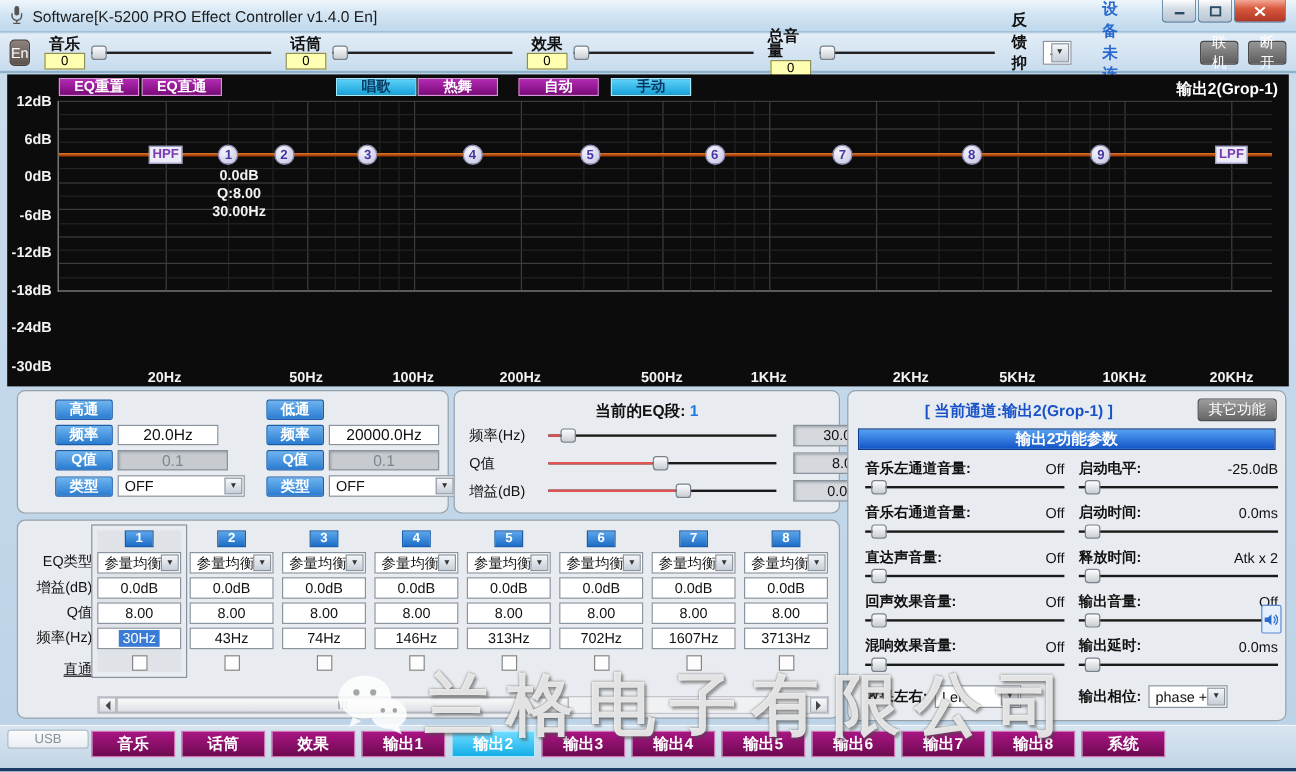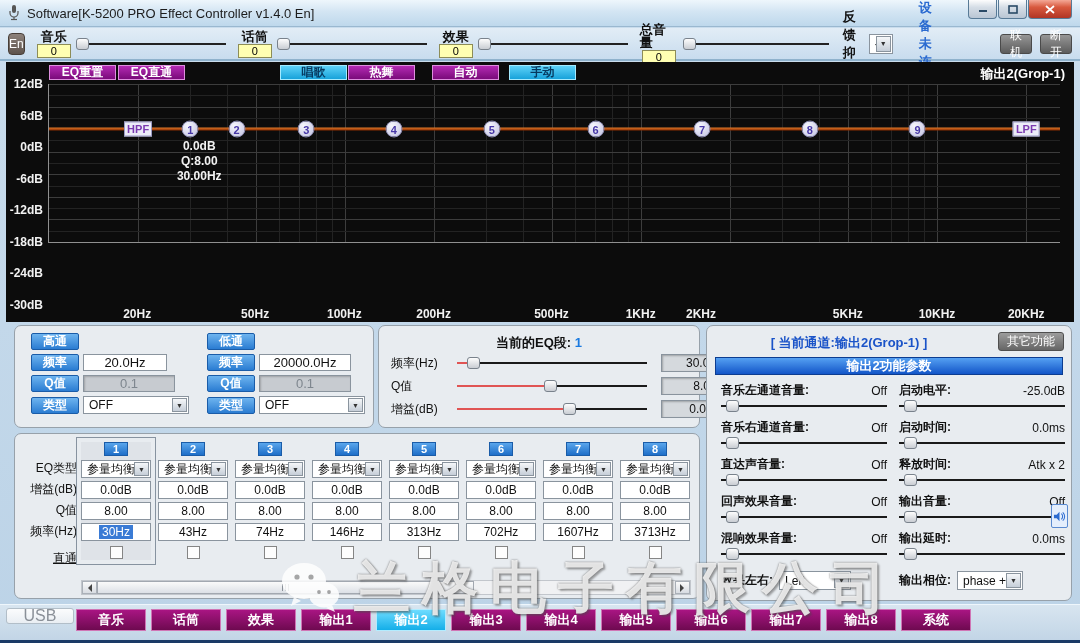--- a/index.html
+++ b/index.html
@@ -57,21 +57,21 @@
   .ylab{position:absolute;left:0;width:37px;text-align:right;color:#f2f2f2;font-weight:bold;font-size:12px;}
   .xlab{position:absolute;top:245px;color:#f2f2f2;font-weight:bold;font-size:12px;transform:translateX(-50%);}
   .eq-btn{position:absolute;top:3px;width:67px;height:15px;font-size:12px;font-weight:bold;
     display:flex;align-items:center;justify-content:center;color:#fff;
     background:linear-gradient(#b32ab3,#7a0a7a);border:1px solid #de8ede;cursor:pointer;}
   .eq-btn.cyan{background:linear-gradient(#5ed2f8,#17a2da);border:1px solid #a4eaff;color:#06395f;}
   .chan-label{position:absolute;right:9px;top:3px;color:#fff;font-weight:bold;font-size:13px;}
   
   .panel{position:absolute;background:#e8ecf0;border:1px solid #97a1aa;border-radius:7px;}
   .blbl{background:linear-gradient(#6eb4ef,#2a7cd2);color:#fff;font-size:12px;font-weight:bold;
-    display:flex;align-items:center;justify-content:center;border:1px solid #1a5ca8;border-radius:2px;}
+    display:flex;align-items:center;justify-content:center;border:1px solid #1a5ca8;border-radius:2px;margin-left:15px;}
   .field{background:#fff;border:1px solid #8a949e;font-size:13px;display:flex;align-items:center;justify-content:center;color:#111;}
   .field.gray{background:#c7cbd0;color:#7e868e;box-shadow:inset 1px 1px 2px rgba(0,0,0,.2);}
   .dd{background:#fff;border:1px solid #8a949e;font-size:12px;display:flex;align-items:center;position:relative;padding-left:5px;color:#111;}
   .dd .arrow{position:absolute;right:1px;top:1px;bottom:1px;width:15px;
     background:linear-gradient(#f5f7f9,#c6ced8);border:1px solid #8a949e;
     display:flex;align-items:center;justify-content:center;font-size:7px;color:#333;}
   .fgrow{display:flex;align-items:center;margin-bottom:4px;}
   .fgrow .blbl{width:48px;height:17px;margin-right:4px;}
   
   .ce-title{position:absolute;top:8px;left:0;right:0;text-align:center;font-size:13px;font-weight:bold;color:#111;}
@@ -120,21 +120,21 @@
   .tri-l{width:0;height:0;border:4px solid transparent;border-right-color:#444;margin-left:-3px;}
   .tri-r{width:0;height:0;border:4px solid transparent;border-left-color:#444;margin-right:-3px;}
   .hthumb{height:13px;width:62%;background:linear-gradient(#fafafa,#dce0e6);border:1px solid #a2a8b0;
     display:flex;align-items:center;justify-content:center;gap:2px;}
   .hthumb i{display:block;width:1px;height:7px;background:#8a9098;}
   .hspacer{flex:1;}
   
   .bottombar{position:absolute;left:0;top:604px;width:1080px;height:36px;
     background:linear-gradient(#d8e5f0,#c2d5e6);border-top:1px solid #eef6fc;}
   .usb{position:absolute;left:6px;top:3px;width:68px;height:16px;background:linear-gradient(#fbfcfd,#e9eef3);
-    border:1px solid #b2bec8;border-radius:3px;color:#8a9098;font-size:16px;display:flex;align-items:center;justify-content:center;}
+    border:1px solid #b2bec8;border-radius:3px;color:#8a9098;font-size:11px;display:flex;align-items:center;justify-content:center;}
   .chans{position:absolute;left:76px;top:4px;display:flex;gap:5px;}
   .chan-btn{width:70px;height:22px;background:linear-gradient(#a91583,#6e0a50);border:1px solid #d075b5;
     color:#fff;font-size:13px;font-weight:bold;display:flex;align-items:center;justify-content:center;cursor:pointer;}
   .chan-btn.active{background:linear-gradient(#6edcff,#14aee8);border:1px solid #b2ecff;}
   .win-bottom{position:absolute;bottom:0;left:0;width:1080px;height:3px;background:#1a3a66;}
   
   .watermark{position:absolute;left:280px;top:558px;display:flex;align-items:center;gap:12px;z-index:60;pointer-events:none;}
   .wm-text{font-size:56px;font-weight:bold;color:rgba(255,255,255,.82);letter-spacing:12px;line-height:60px;
     text-shadow:0 0 2px rgba(90,90,90,.9),2px 2px 2px rgba(70,70,70,.45);}
 </style>
@@ -301,21 +301,21 @@
       <div class="ylab" style="top: 204.429px;">-24dB</div>
       <div class="ylab" style="top: 236px;">-30dB</div>
     </div>
   <div id="xlabs">
       <div class="xlab" style="left: 131.208px;">20Hz</div>
       <div class="xlab" style="left: 249.134px;">50Hz</div>
       <div class="xlab" style="left: 338.342px;">100Hz</div>
       <div class="xlab" style="left: 427.55px;">200Hz</div>
       <div class="xlab" style="left: 545.476px;">500Hz</div>
       <div class="xlab" style="left: 634.684px;">1KHz</div>
-      <div class="xlab" style="left: 695px;">2KHz</div>
+      <div class="xlab" style="left: 753px;">2KHz</div>
       <div class="xlab" style="left: 841.818px;">5KHz</div>
       <div class="xlab" style="left: 931.026px;">10KHz</div>
       <div class="xlab" style="left: 1020.23px;">20KHz</div>
     </div>
 </div>
 
 <div class="panel" style="left:14px;top:325px;width:360px;height:103px;">
   <div style="position:absolute;left:16px;top:7px;">
     <div class="fgrow">
         <div class="blbl">高通</div>

